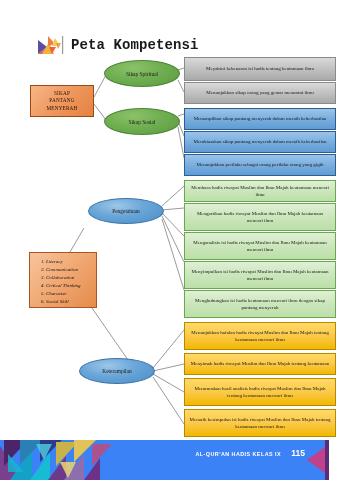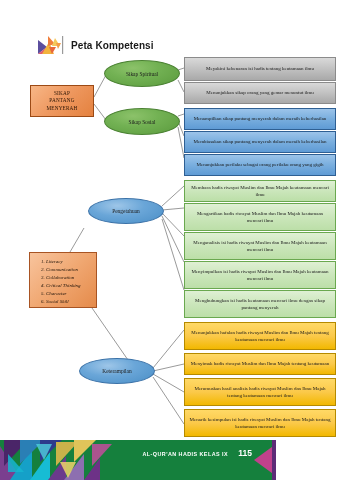--- a/index.html
+++ b/index.html
@@ -11,22 +11,22 @@
     position:relative;
   }
   #page{position:relative;width:339px;height:480px;overflow:hidden;background:#fff;}
 
   
   #wires{position:absolute;left:0;top:0;width:339px;height:480px;pointer-events:none;}
 
   
   .hdr{position:absolute;left:36px;top:34px;display:flex;align-items:center;gap:5px;}
   .hdr-logo{width:30px;height:22px;position:relative;overflow:hidden;}
-  .hdr-title{font-weight:bold;font-size:10px;color:#1a1a1a;letter-spacing:.1px;
-    font-family:Liberation Sans, sans-serif;white-space:nowrap;}
+  .hdr-title{font-weight:bold;font-size:14px;color:#1a1a1a;letter-spacing:.1px;
+    font-family:Liberation Mono, monospace;white-space:nowrap;}
 
   
   .node{position:absolute;box-sizing:border-box;}
 
   .rootbox{
     left:30px;top:85px;width:64px;height:32px;
     background:linear-gradient(135deg,#f7b787 0%,#ef9a62 45%,#e4813f 100%);
     border:1px solid #9c4a15;
     display:flex;align-items:center;justify-content:center;text-align:center;
     font-size:5.2px;line-height:1.45;color:#2b1505;letter-spacing:.2px;
@@ -83,22 +83,22 @@
   .lf-green{
     background:linear-gradient(180deg,#dff0d4 0%,#cbe6bb 50%,#bcdfa8 100%);
     border:1px solid #6aa84f;
   }
   .lf-gold{
     background:linear-gradient(180deg,#ffd966 0%,#fbc94a 50%,#f2b800 100%);
     border:1px solid #b58a00;
   }
 
   
-  .footer{position:absolute;left:0;bottom:0;width:276px;height:40px;
-    background:#15803d;overflow:hidden;}
+  .footer{position:absolute;left:0;bottom:0;width:329px;height:40px;
+    background:#3b82f6;overflow:hidden;}
   .footer-deco{position:absolute;left:0;top:0;width:120px;height:40px;overflow:hidden;}
   .footer-notch{position:absolute;right:0;top:0;width:26px;height:40px;overflow:hidden;}
   .footer-text{position:absolute;right:48px;top:11px;
     font-size:5.4px;font-weight:bold;color:#fff;letter-spacing:.45px;
     font-family:"Liberation Sans", sans-serif;white-space:nowrap;}
   .footer-page{position:absolute;right:24px;top:8px;
     font-size:8.5px;font-weight:bold;color:#fff;
     font-family:"Liberation Sans", sans-serif;}
 </style>
 </head>

